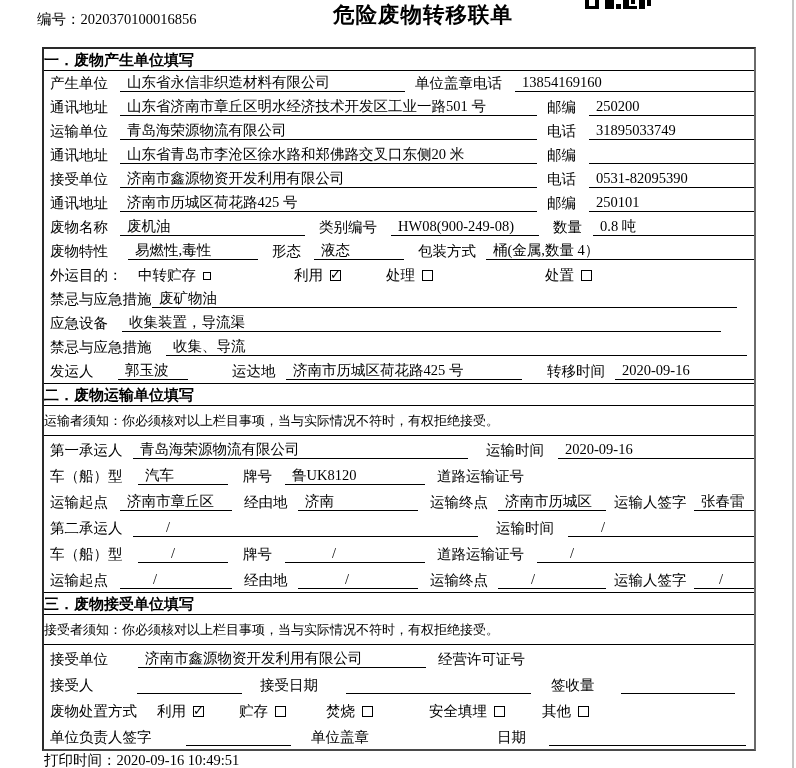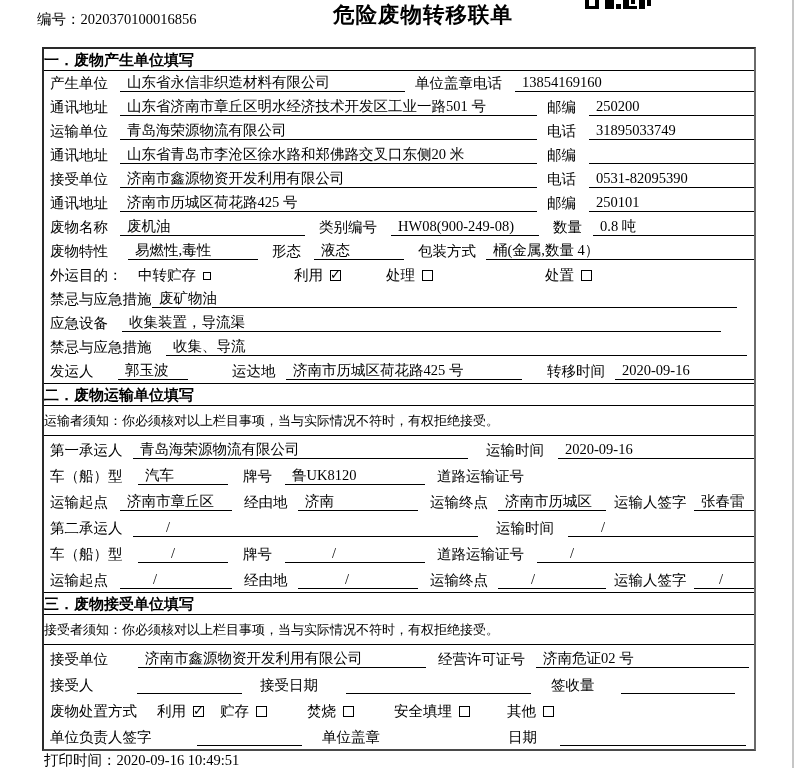--- a/index.html
+++ b/index.html
@@ -239,48 +239,47 @@
   </div>
 
   <div class="sec s3">
     <div class="sec-h">三．废物接受单位填写</div>
     <div class="note">接受者须知：你必须核对以上栏目事项，当与实际情况不符时，有权拒绝接受。</div>
 
     <div class="r">
       <span class="lbl" style="width:58px;margin-right:30px">接受单位</span>
       <span class="u" style="width:288px">济南市鑫源物资开发利用有限公司</span>
       <span class="lbl" style="margin-left:12px;width:88px;margin-right:10px">经营许可证号</span>
-      <span class="u fill" style="margin-right:0px">济南危证02 号</span>
     </div>
 
     <div class="r">
       <span class="lbl" style="width:44px;margin-right:43px">接受人</span>
       <span class="u" style="width:105px"></span>
       <span class="lbl" style="margin-left:18px;width:58px;margin-right:28px">接受日期</span>
       <span class="u" style="width:185px"></span>
       <span class="lbl" style="margin-left:20px;width:44px;margin-right:26px">签收量</span>
       <span class="u fill" style="margin-right:14px"></span>
     </div>
 
     <div class="r">
       <span class="lbl" style="width:88px">废物处置方式</span>
       <span class="lbl" style="margin-left:19px">利用</span>
       <span class="cb checked"></span>
-      <span class="lbl" style="margin-left:16px">贮存</span>
+      <span class="lbl" style="margin-left:35px">贮存</span>
       <span class="cb"></span>
       <span class="lbl" style="margin-left:40px">焚烧</span>
       <span class="cb"></span>
-      <span class="lbl" style="margin-left:40px">安全填埋</span>
+      <span class="lbl" style="margin-left:56px">安全填埋</span>
       <span class="cb"></span>
       <span class="lbl" style="margin-left:37px">其他</span>
       <span class="cb"></span>
     </div>
 
     <div class="r">
-      <span class="lbl" style="width:102px;margin-right:45px">单位负责人签字</span>
+      <span class="lbl" style="width:102px;margin-right:34px">单位负责人签字</span>
       <span class="u" style="width:105px"></span>
       <span class="lbl" style="margin-left:20px">单位盖章</span>
       <span class="lbl" style="margin-left:128px;width:30px;margin-right:22px">日期</span>
       <span class="u fill" style="margin-right:3px"></span>
     </div>
   </div>
 </div>
 
 <div class="footer"><span>打印时间：</span><span>2020-09-16 10:49:51</span></div>
 

